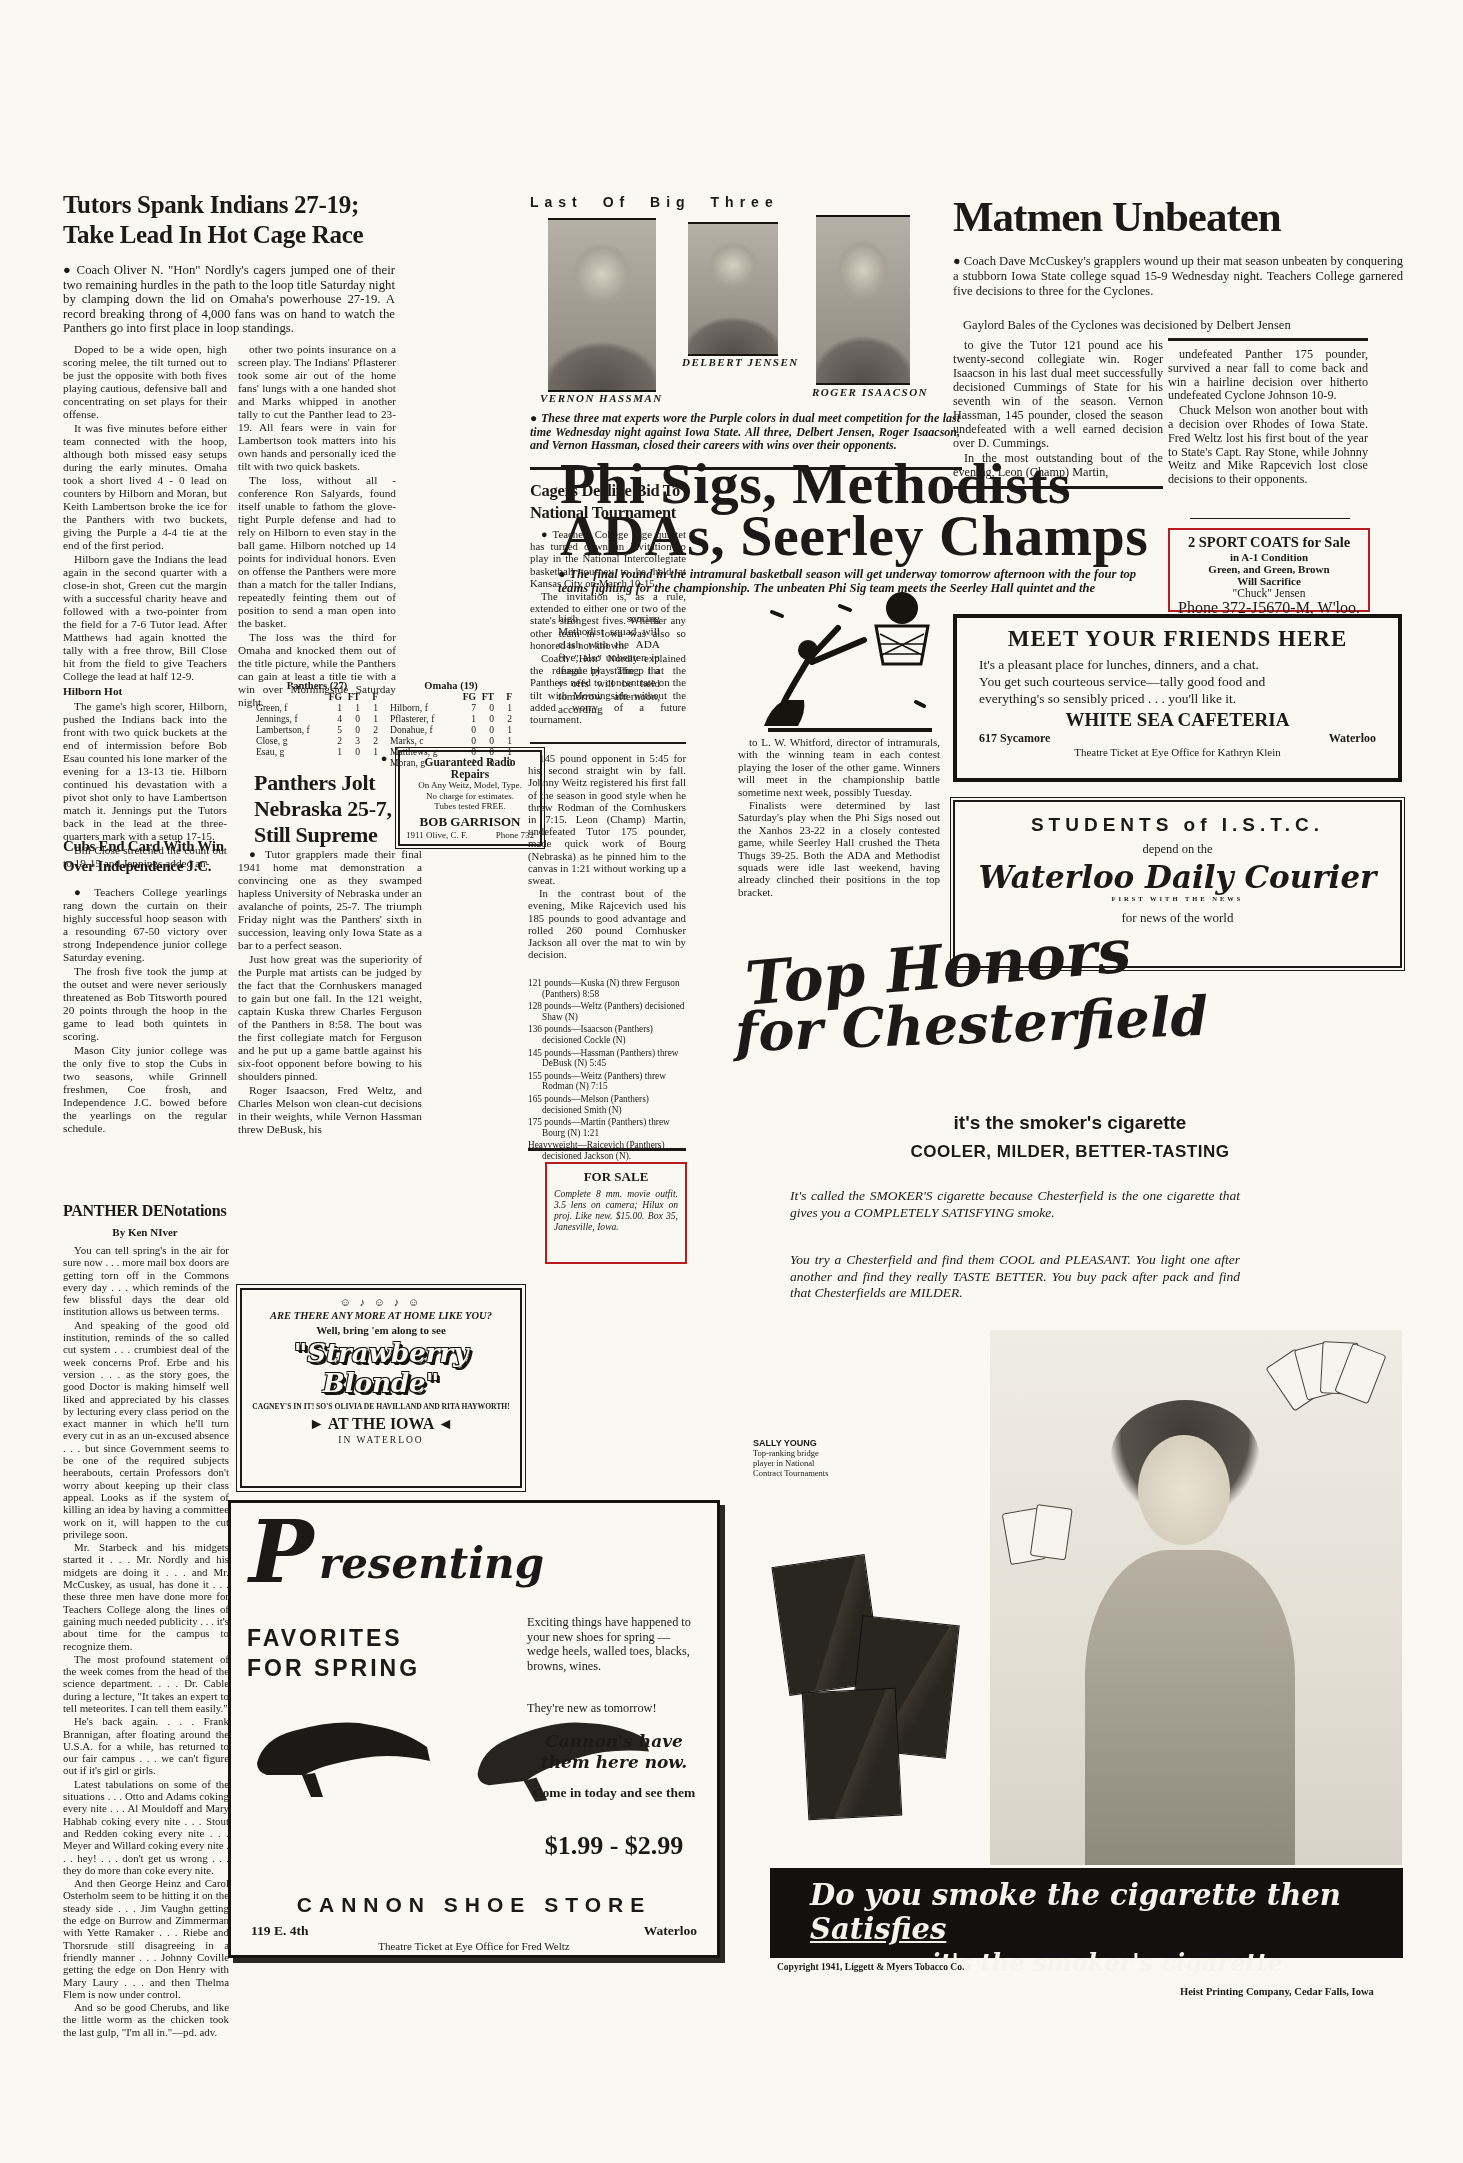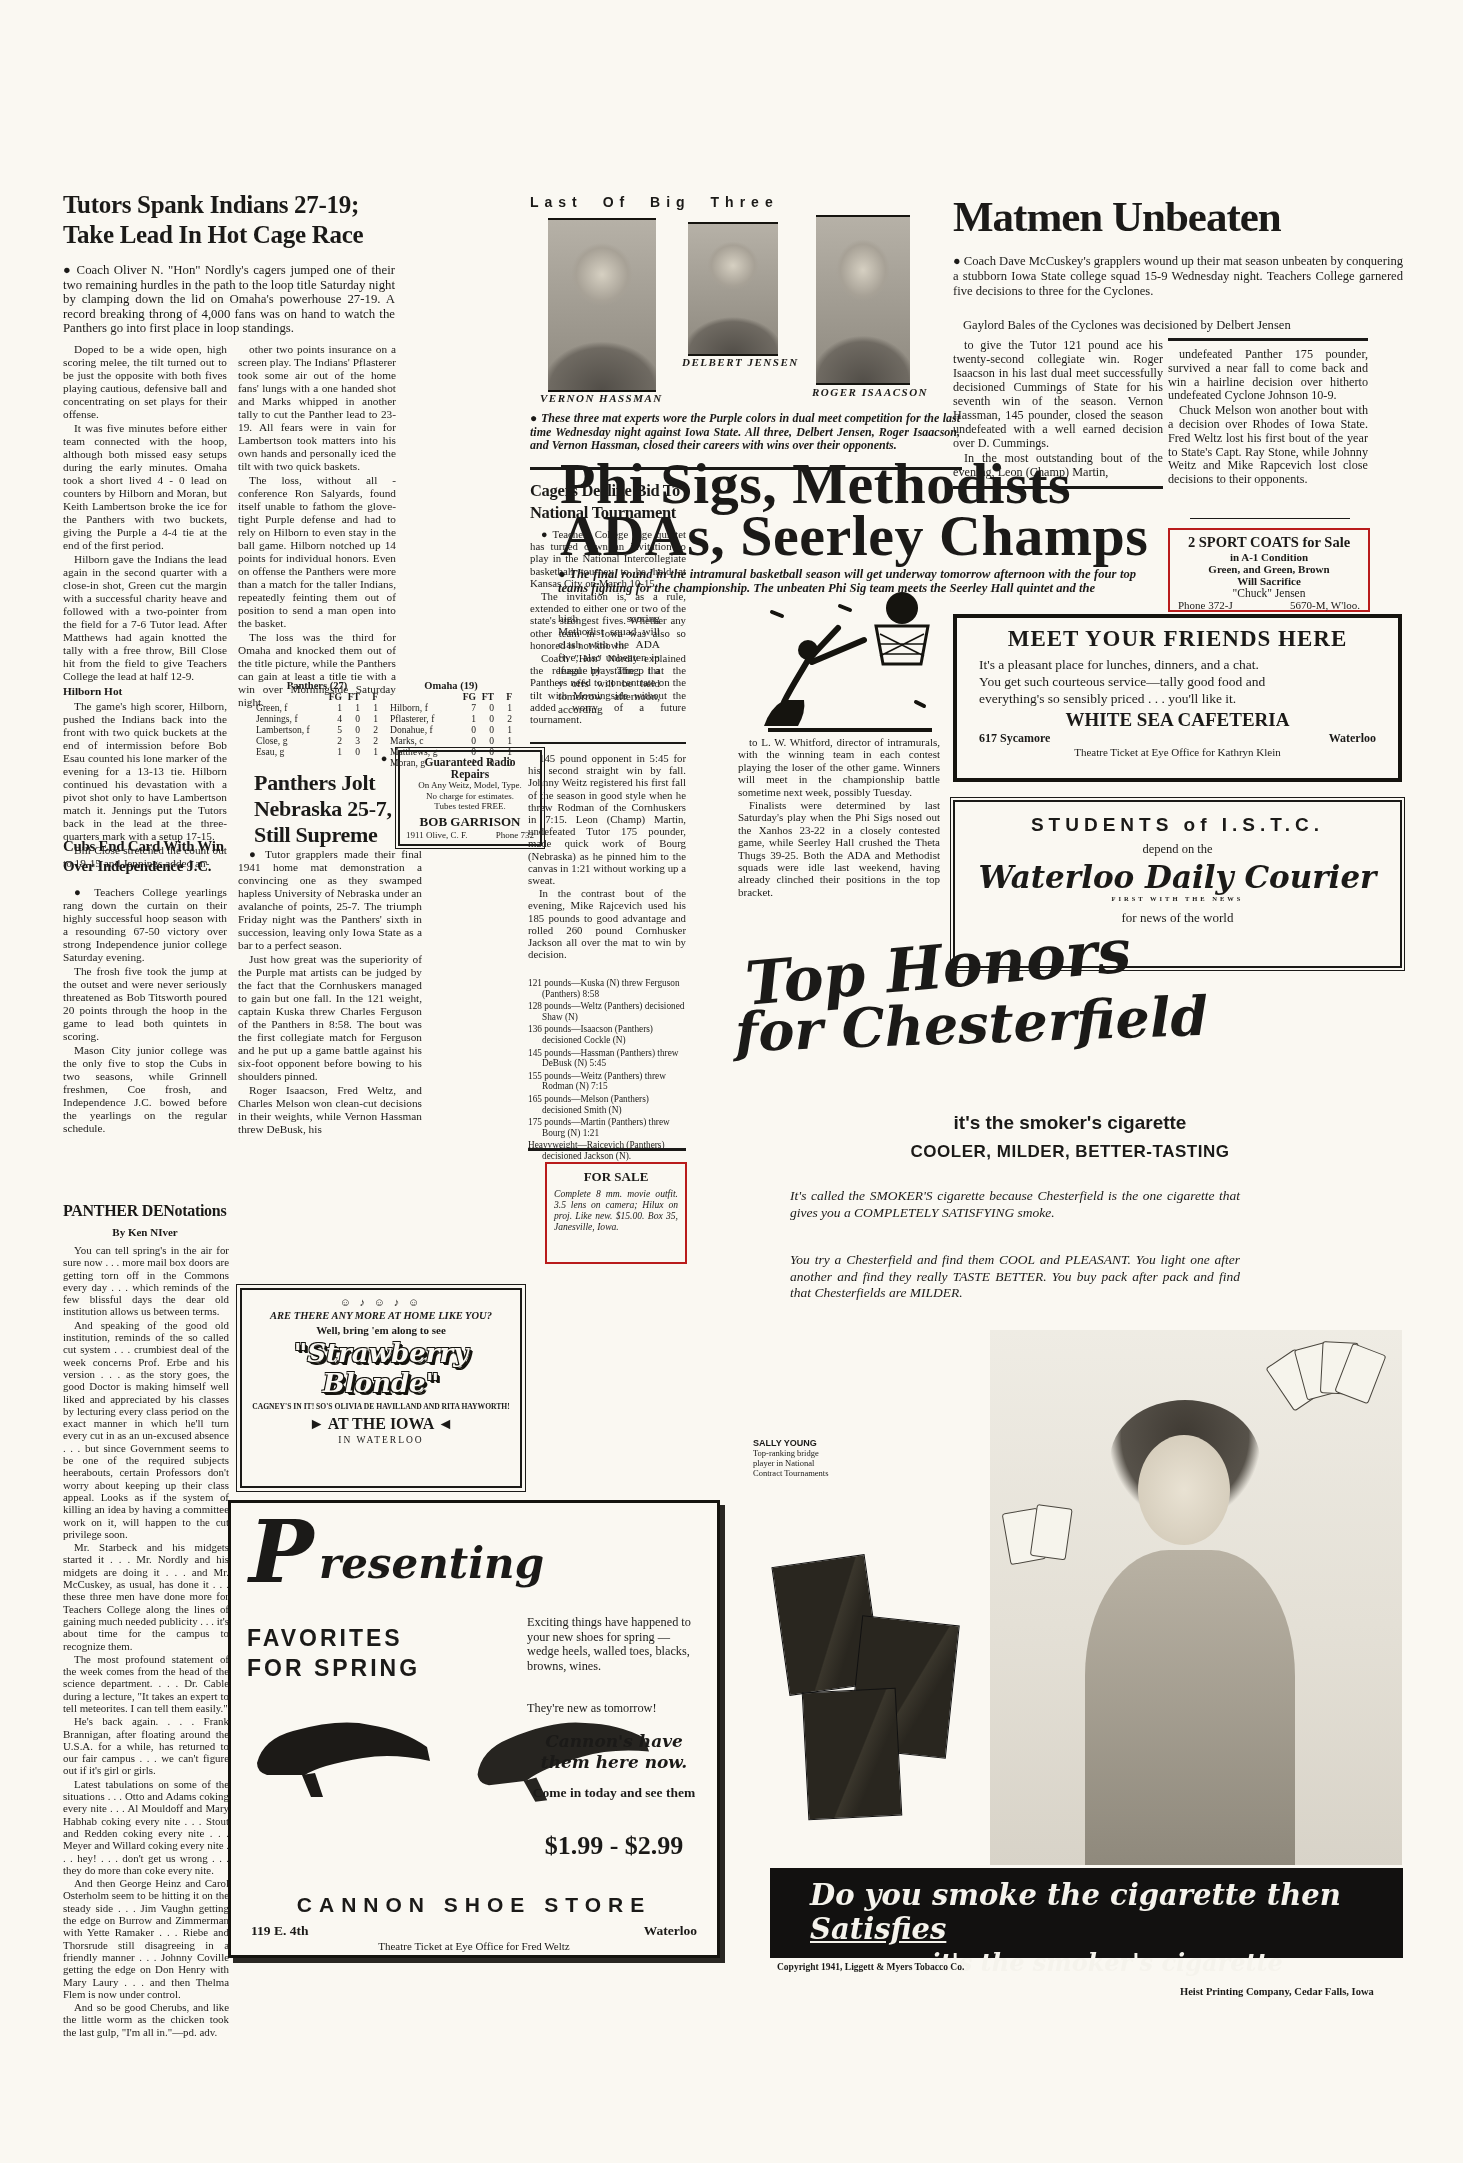--- a/index.html
+++ b/index.html
@@ -323,21 +323,21 @@
       </div>
   </div>
   <div class="abs" style="left:1190px;top:518px;width:160px;border-top:1px solid #1b1a18;"></div>
 
   <div class="abs boxed ctr" style="left:1168px;top:528px;width:202px;height:84px;padding:4px 8px;box-sizing:border-box;">
     <div style="font-weight:bold;font-size:14.5px;">2 SPORT COATS for Sale</div>
     <div style="font-weight:bold;font-size:11px;">in A-1 Condition</div>
     <div style="font-weight:bold;font-size:11px;">Green, and Green, Brown</div>
     <div style="font-weight:bold;font-size:11px;">Will Sacrifice</div>
     <div style="font-size:11.5px;">"Chuck" Jensen</div>
-    <div style="display:flex;justify-content:space-between;font-size:11px;">
+    <div style="display:flex;justify-content:space-between;font-size:16px;">
       <span>Phone 372-J</span>
       <span>5670-M, W'loo.</span>
     </div>
   </div>
 
   <div class="abs headline" style="left:560px;top:458px;width:590px;font-size:58px;line-height:52px;letter-spacing:0.5px;">
     <div>Phi Sigs, Methodists</div>
     <div>ADAs, Seerley Champs</div>
   </div>
   <div class="abs jus" style="left:558px;top:568px;width:578px;font-size:12.6px;line-height:13.8px;font-weight:bold;">● The final round in the intramural basketball season will get underway tomorrow afternoon with the four top teams fighting for the championship. The unbeaten Phi Sig team meets the Seerley Hall quintet and the</div>

